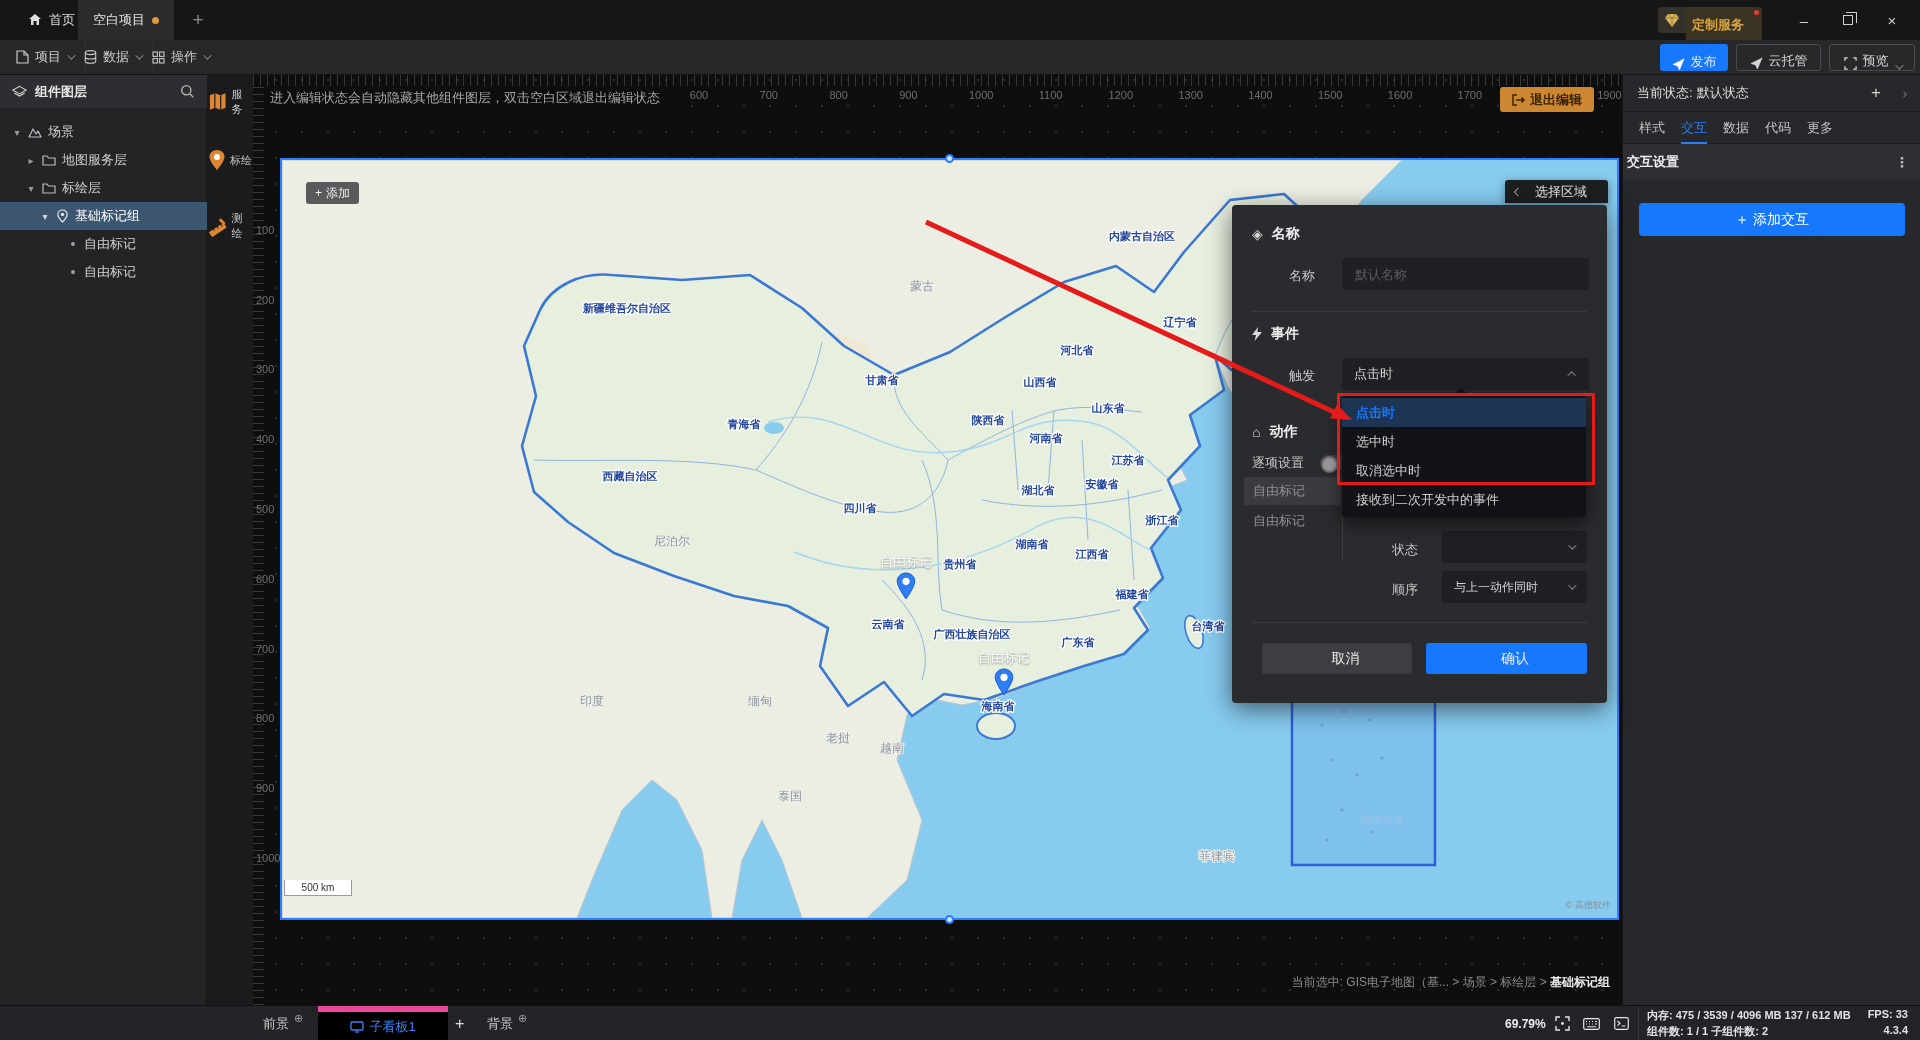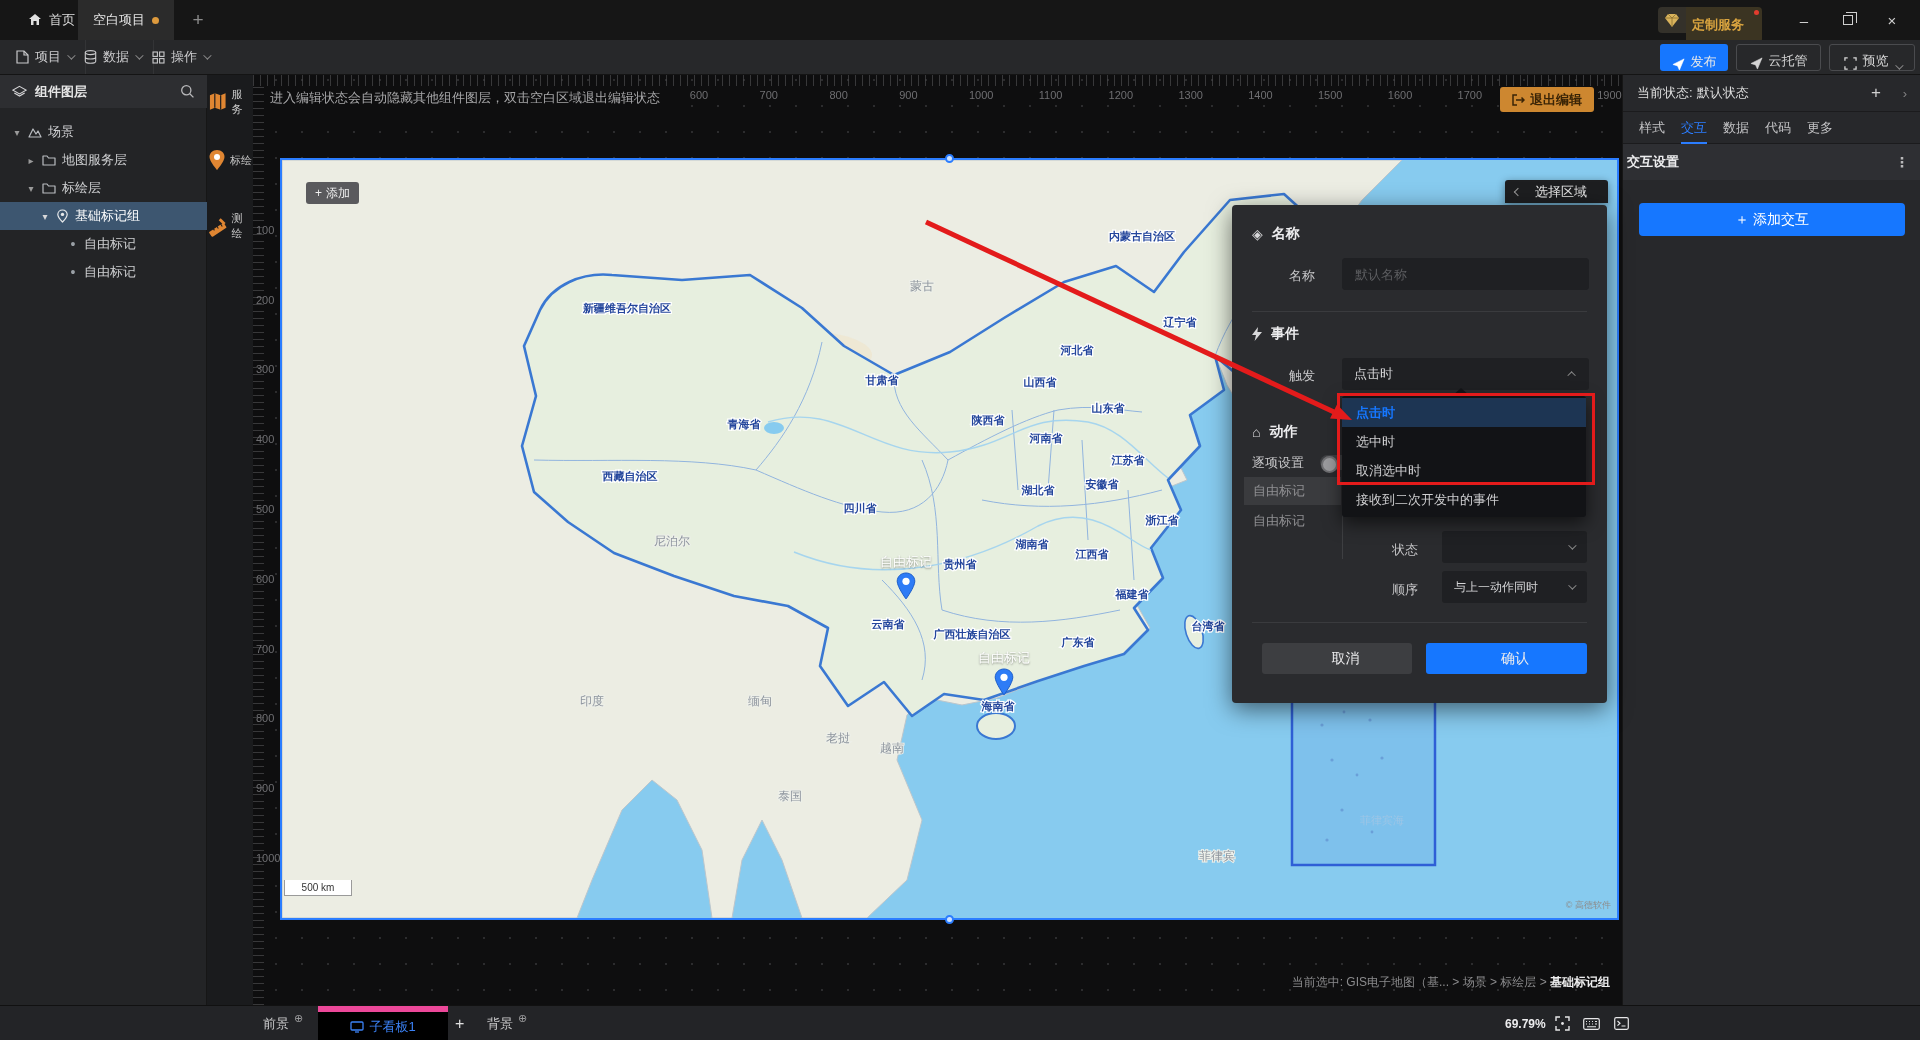--- a/index.html
+++ b/index.html
@@ -541,13 +541,23 @@
         <rect x=".7" y=".7" width="15.6" height="10.6" rx="1.5" fill="none" stroke="#e6e6e8" stroke-width="1.2"></rect>
         <path d="M3 3.5 H4 M6 3.5 H7 M9 3.5 H10 M12 3.5 H14 M3 6 H4 M6 6 H7 M9 6 H10 M12 6 H14 M4 8.7 H13" stroke="#e6e6e8" stroke-width="1.1"></path>
       </svg>
   </div>
   <div class="bb-ico" style="left:1610px;">
     <svg width="15" height="13" viewBox="0 0 15 13">
         <rect x=".7" y=".7" width="13.6" height="11.6" rx="1.5" fill="none" stroke="#e6e6e8" stroke-width="1.2"></rect>
         <path d="M3.5 4 L6 6.3 L3.5 8.6 M7.5 9 H11.5" fill="none" stroke="#e6e6e8" stroke-width="1.2"></path>
       </svg>
   </div>
+  <div class="stats">
+    <div class="row">
+      <span>内存:  475 / 3539 / 4096 MB  137 / 612 MB</span>
+      <span>FPS:  33</span>
+    </div>
+    <div class="row">
+      <span>组件数: 1 / 1   子组件数: 2</span>
+      <span>4.3.4</span>
+    </div>
+  </div>
 </div>
 
 </body></html>

